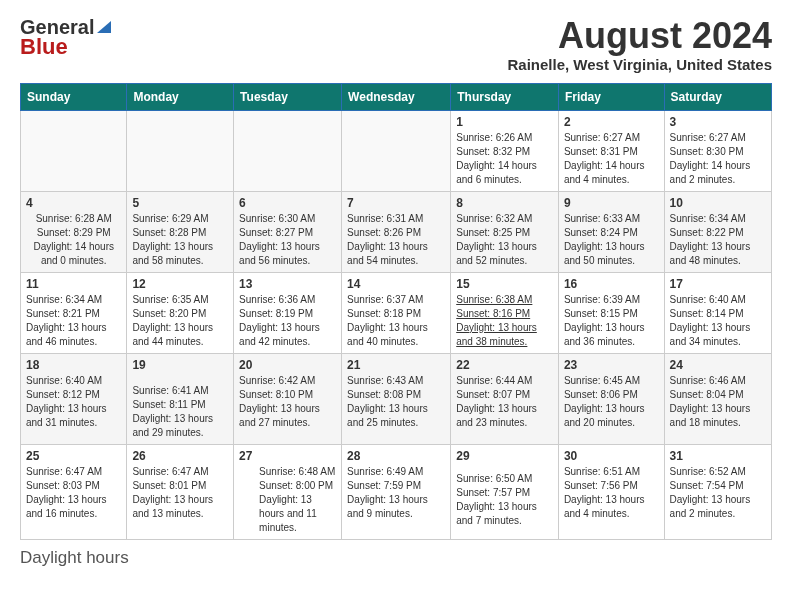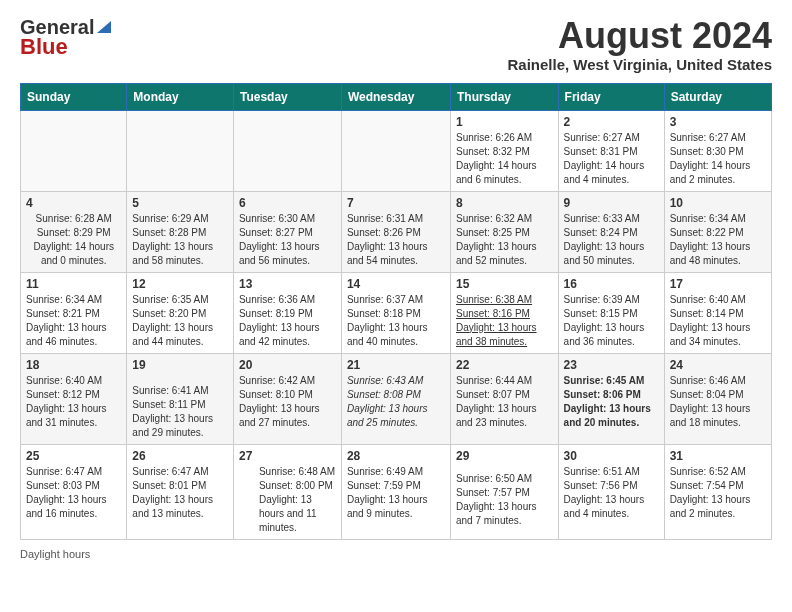--- a/index.html
+++ b/index.html
@@ -67,21 +67,21 @@
     }
     .day-info {
       color: #333;
       line-height: 1.4;
     }
     td.empty {
       background: #f9f9f9;
     }
     .footer {
       margin-top: 8px;
-      font-size: 11px;
+      font-size: 17px;
       color: #555;
     }
   </style>
 </head>
 <body>
 
 <div class="header-area">
   <div class="logo">
     <div style="display:flex;align-items:center;line-height:1.1;">
       <span style="font-size:20px;font-weight:bold;color:#333;">General</span>
@@ -236,33 +236,33 @@
 Daylight: 13 hours and 29 minutes.</div>
         </td>
         <td>
           <span class="day-number">20</span>
           <div class="day-info" style="white-space: pre-line;">Sunrise: 6:42 AM
 Sunset: 8:10 PM
 Daylight: 13 hours and 27 minutes.</div>
         </td>
         <td>
           <span class="day-number">21</span>
-          <div class="day-info" style="white-space: pre-line; font-style: italic;">Sunrise: 6:43 AM
+          <div class="day-info" style="white-space: pre-line;">Sunrise: 6:43 AM
 Sunset: 8:08 PM
 Daylight: 13 hours and 25 minutes.</div>
         </td>
         <td>
           <span class="day-number">22</span>
           <div class="day-info" style="white-space: pre-line;">Sunrise: 6:44 AM
 Sunset: 8:07 PM
 Daylight: 13 hours and 23 minutes.</div>
         </td>
         <td>
           <span class="day-number">23</span>
-          <div class="day-info" style="white-space: pre-line; font-weight: bold;">Sunrise: 6:45 AM
+          <div class="day-info" style="white-space: pre-line;">Sunrise: 6:45 AM
 Sunset: 8:06 PM
 Daylight: 13 hours and 20 minutes.</div>
         </td>
         <td>
           <span class="day-number">24</span>
           <div class="day-info" style="white-space: pre-line;">Sunrise: 6:46 AM
 Sunset: 8:04 PM
 Daylight: 13 hours and 18 minutes.</div>
         </td>
       </tr>

